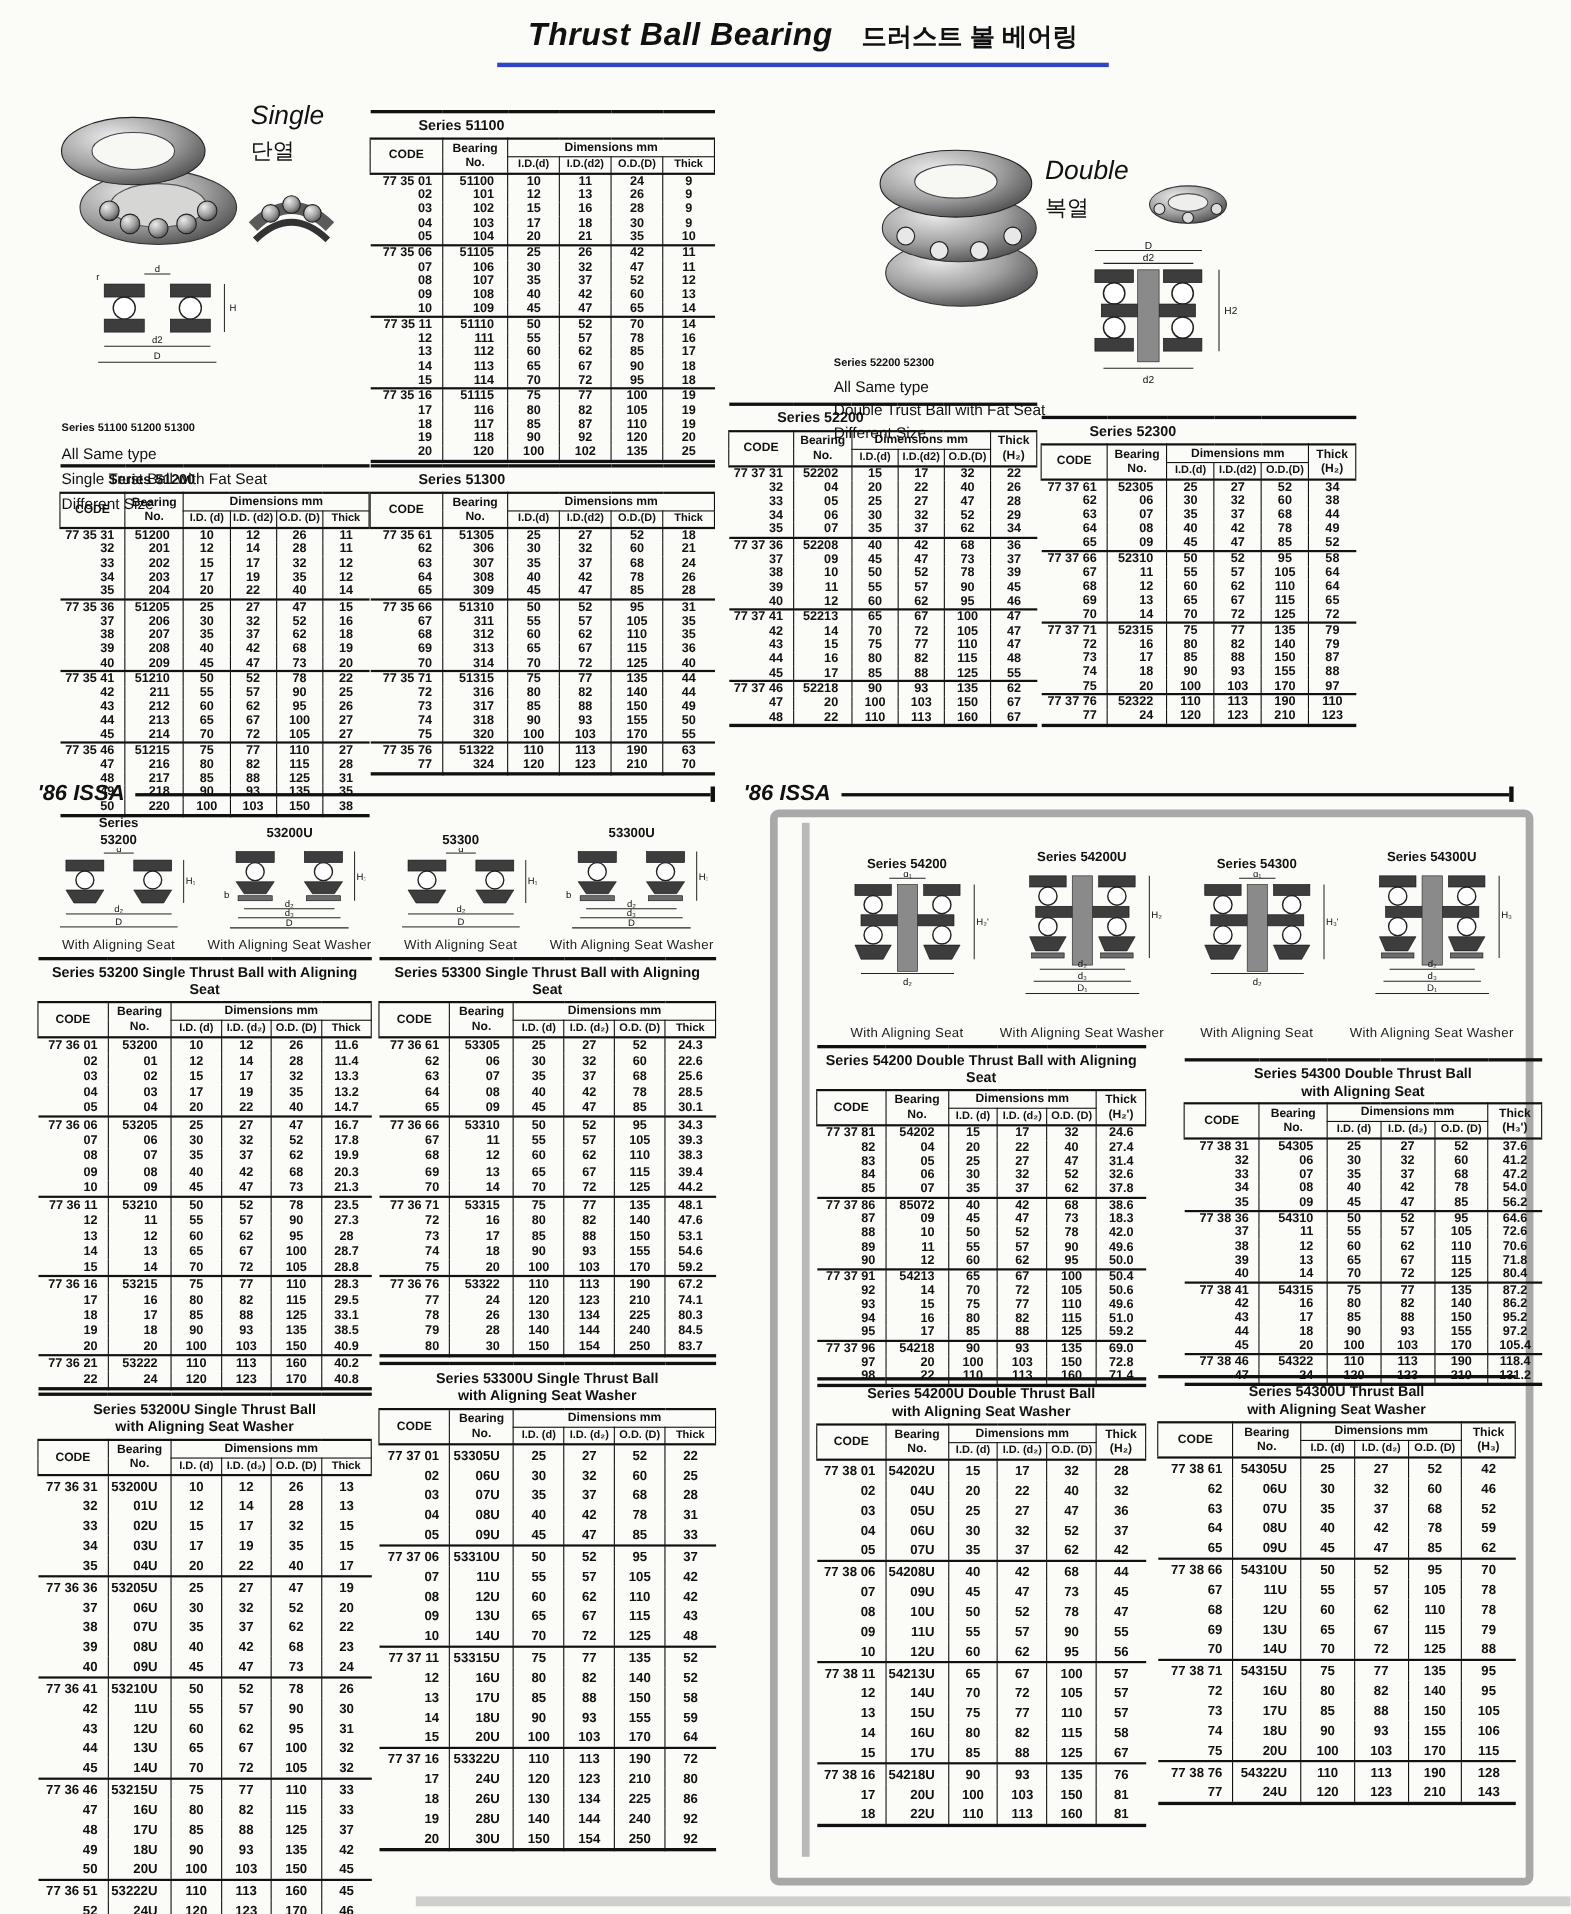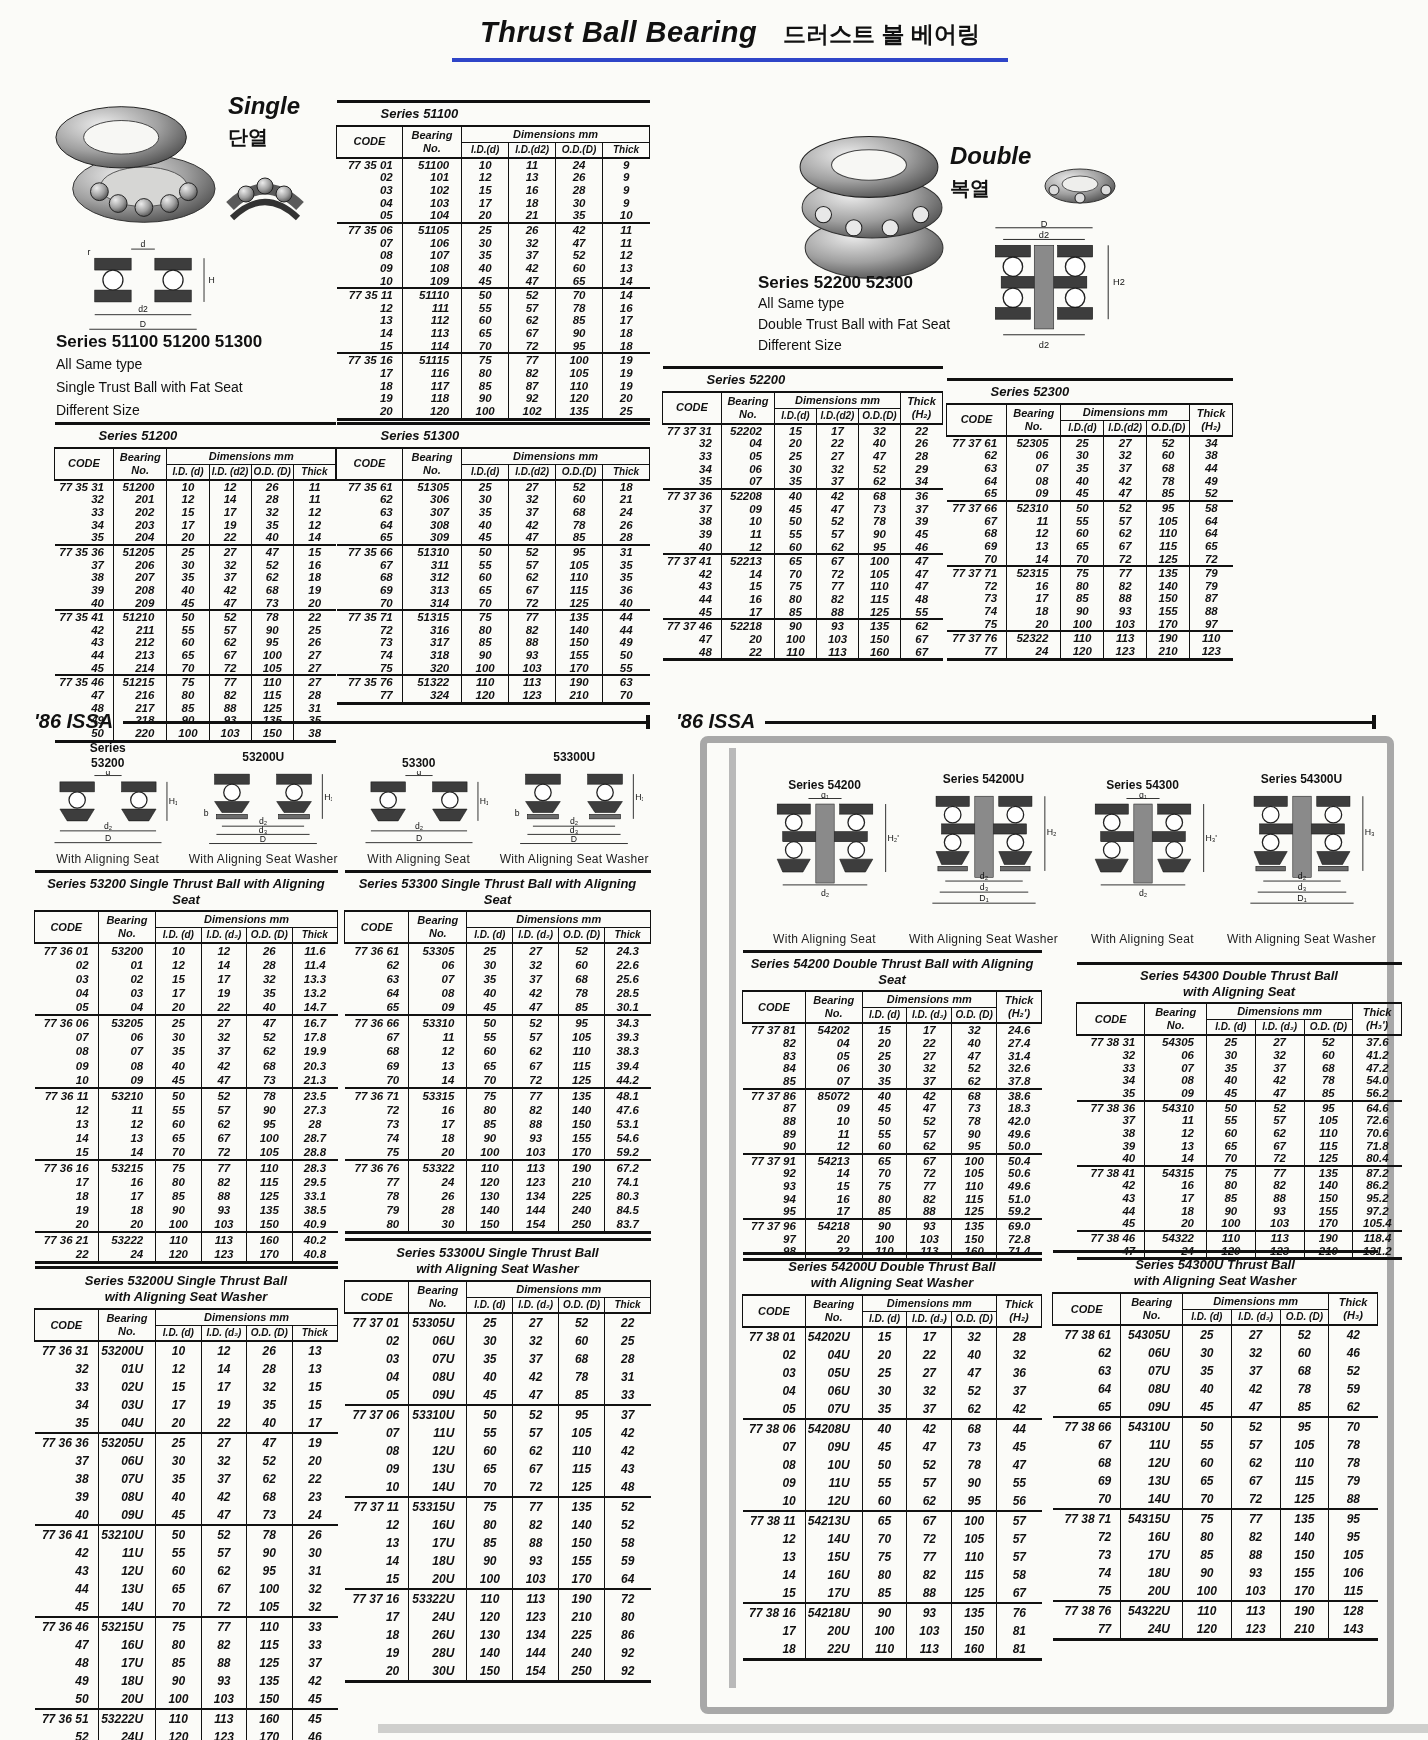--- a/index.html
+++ b/index.html
@@ -6,28 +6,28 @@
   body{background:#fbfbf8;font-family:"Liberation Sans","DejaVu Sans",sans-serif;color:#111;}
   #page{position:relative;width:1428px;height:1740px;background:#fbfbf8;overflow:hidden;}
 
   
   #title-wrap{position:absolute;left:16px;top:14px;width:100%;text-align:center;}
   #title-inner{display:inline-block;border-bottom:4px solid #2f45c8;padding:2px 28px 8px 28px;}
   .title-en{font-size:29px;font-weight:bold;font-style:italic;letter-spacing:.5px;}
   .title-ko{font-size:23px;font-weight:bold;margin-left:26px;}
 
   
-  .blab{position:absolute;font-weight:bold;}
+  .blab{position:absolute;font-weight:normal;}
   .it{font-style:italic;}
   .noteline{font-size:14px;line-height:23px;white-space:pre;}
-  .serline{font-size:17px;font-weight:bold;line-height:23px;}
+  .serline{font-size:10px;font-weight:bold;line-height:23px;margin-top:48px;}
 
   
   .tblwrap{position:absolute;}
-  .ctable{width:100%;border-collapse:collapse;table-layout:fixed;border-top:3px solid #111;border-bottom:3px solid #111;font-style:italic;}
+  .ctable{width:100%;border-collapse:collapse;table-layout:fixed;border-top:3px solid #111;border-bottom:3px solid #111;}
   .ctable th,.ctable td{color:#111;}
   .ctable .ttl{font-size:13px;font-weight:bold;border-bottom:2px solid #111;padding:3px 2px;white-space:pre-line;line-height:1.2;}
   .ctable .ttl.left{text-align:left;padding-left:44px;}
   .ctable .ttl.center{text-align:center;}
   .ctable th.h{font-size:11px;font-weight:bold;border:1px solid #111;padding:1px 1px;white-space:pre-line;line-height:1.2;text-align:center;}
   .ctable tr.sub th.h{font-size:10px;}
   .ctable tbody{border-top:2px solid #111;}
   .ctable td{font-size:11.5px;font-weight:bold;border-left:1px solid #111;padding:0 2px;line-height:1.1;text-align:center;}
   .ctable td.code{text-align:right;border-left:none;padding-right:9px;}
   .ctable td.bear{text-align:right;padding-right:12px;}

